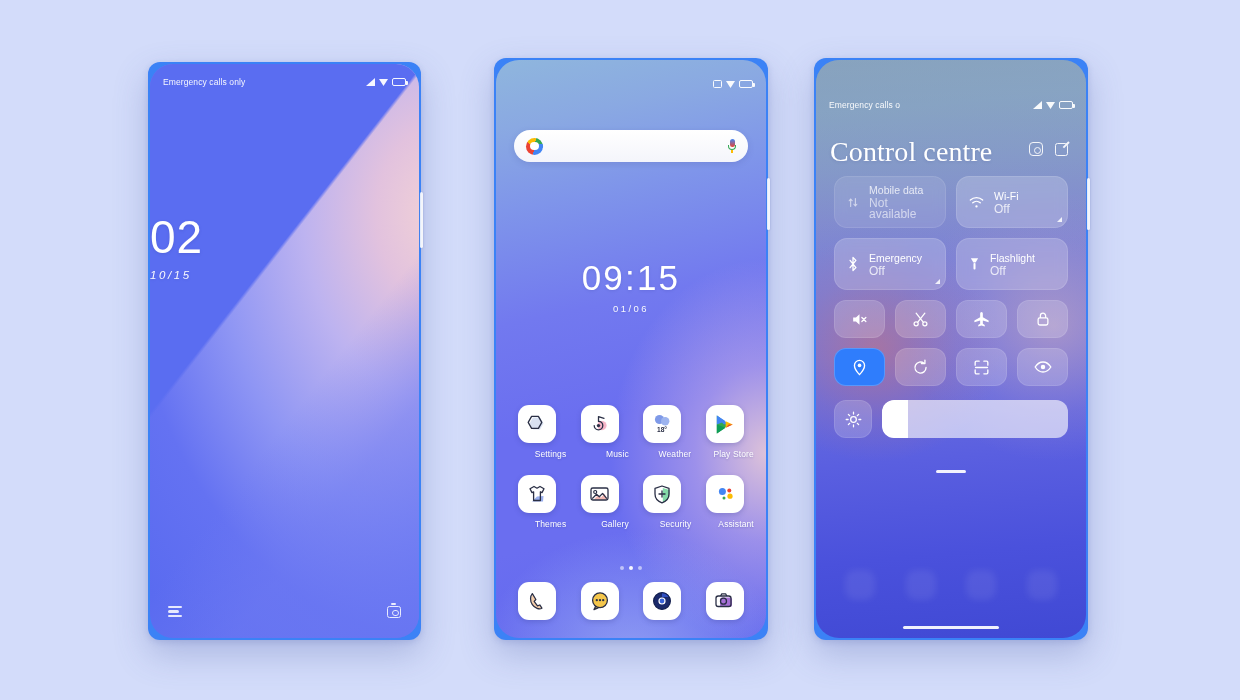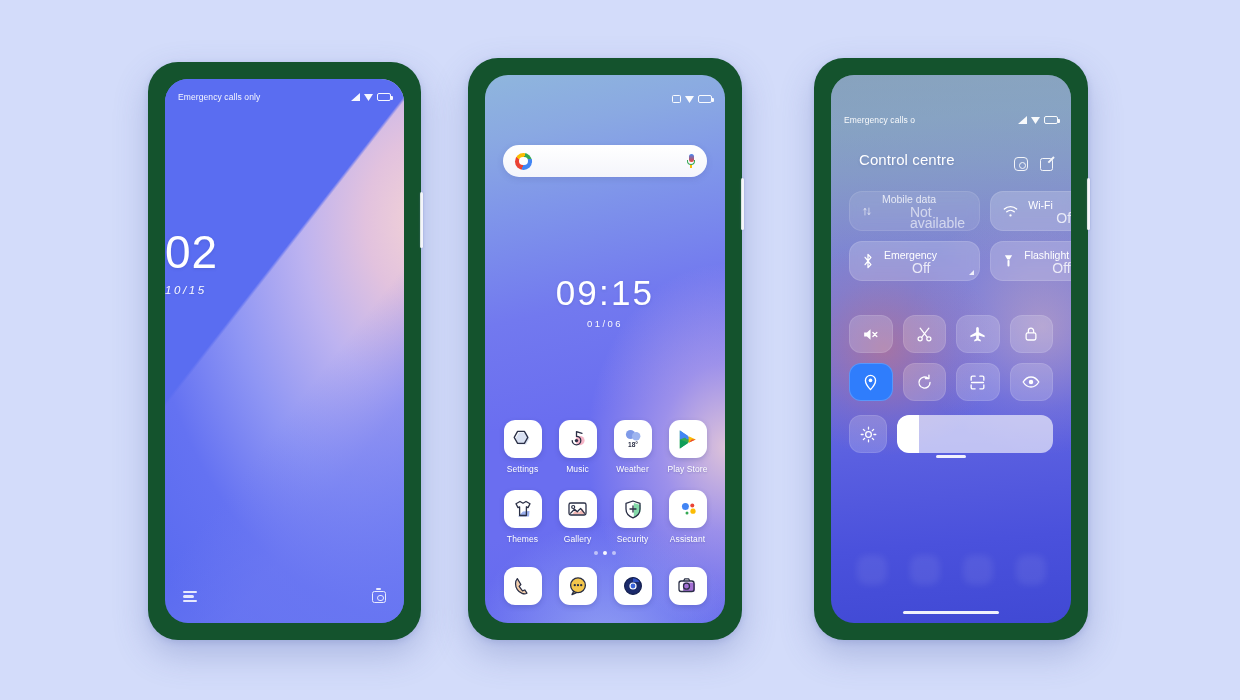--- a/index.html
+++ b/index.html
@@ -6,27 +6,27 @@
   html,body {
     width:1240px; height:700px; overflow:hidden;
     background:#d3dcfa;
     font-family:"Liberation Sans", sans-serif;
   }
   .stage { position:relative; width:1240px; height:700px; background:#d3dcfa; }
 
   
   .phone {
     position:absolute;
-    border-radius:30px;
-    background:#14532d;
-    padding:17px;
+    border-radius:12px;
+    background:#3b82f6;
+    padding:2px;
     box-shadow: 0 14px 34px rgba(80,95,170,.30), 0 2px 6px rgba(80,95,170,.18);
   }
   .phone.p1 { left:148px; top:62px;  width:273px; height:578px; }
-  .phone.p2 { left:468px; top:58px;  width:274px; height:582px; }
+  .phone.p2 { left:494px; top:58px;  width:274px; height:582px; }
   .phone.p3 { left:814px; top:58px;  width:274px; height:582px; }
   .screen {
     position:relative; width:100%; height:100%;
     border-radius:23px; overflow:hidden;
   }
   .sidebtn {
     position:absolute; right:-2px; width:3px; border-radius:2px;
     background:#ffffff; opacity:.85;
     box-shadow:0 0 2px rgba(120,130,190,.5);
   }
@@ -131,54 +131,54 @@
 
   .appgrid { position:absolute; left:10px; right:10px; top:345px; }
   .approw { display:flex; justify-content:space-around; margin-bottom:16px; }
   .app { width:58px; text-align:center; }
   .appicon {
     width:38px; height:38px; margin:0 auto; border-radius:11px;
     background:#fff; box-shadow:0 2px 5px rgba(50,60,140,.25);
     position:relative; display:flex; align-items:center; justify-content:center;
   }
   .applabel { margin-top:6px; font-size:8.5px; color:#fff; letter-spacing:.1px;
-    text-shadow:0 1px 2px rgba(50,60,140,.3); }
+    text-shadow:0 1px 2px rgba(50,60,140,.3);text-align:right; }
 
   .dock { position:absolute; left:10px; right:10px; bottom:18px; display:flex; justify-content:space-around; }
   .dockicon { width:38px; height:38px; border-radius:11px; background:#fff;
     box-shadow:0 2px 5px rgba(50,60,140,.25); position:relative;
     display:flex; align-items:center; justify-content:center; }
 
   .pagedots { position:absolute; left:0; right:0; bottom:68px; display:flex; justify-content:center; gap:5px; }
   .pagedots i { width:4px; height:4px; border-radius:50%; background:rgba(255,255,255,.55); }
   .pagedots i.on { background:rgba(255,255,255,.95); }
 
   
-  .cc-title { position:absolute; left:28px; top:76px; color:#fff; font-size:15px; font-weight:400;
-    letter-spacing:.1px; text-shadow:0 1px 3px rgba(60,70,140,.2); }
+  .cc-title { position:absolute; left:14px; top:76px; color:#fff; font-size:28px; font-weight:400;
+    letter-spacing:.1px; text-shadow:0 1px 3px rgba(60,70,140,.2);font-family:Liberation Serif, serif; }
   .cc-acts { position:absolute; right:18px; top:82px; display:flex; gap:12px; align-items:center; }
   .cc-act { width:15px; height:15px; opacity:.9; }
   .ic-rec { width:14px; height:14px; border:1.3px solid #fff; border-radius:4px; position:relative; }
   .ic-rec:after { content:""; position:absolute; left:3.6px; top:3.6px; width:5px; height:5px; border:1.3px solid #fff; border-radius:50%; }
   .ic-edit { width:13px; height:13px; border:1.3px solid #fff; border-radius:2.5px; position:relative; }
   .ic-edit:after { content:""; position:absolute; right:-2px; top:-3px; width:8px; height:2px; background:#fff;
     transform:rotate(-45deg); transform-origin:right center; }
 
   .bigtiles { position:absolute; left:18px; right:18px; top:116px; display:grid;
     grid-template-columns:1fr 1fr; gap:10px; }
   .btile {
-    height:40px; border-radius:13px; background:rgba(255,255,255,.20);
+    height:52px; border-radius:13px; background:rgba(255,255,255,.20);
     border:1px solid rgba(255,255,255,.12);
     display:flex; align-items:center; gap:9px; padding:0 11px; position:relative;
     backdrop-filter:blur(6px);
   }
   .btile.dim { background:rgba(255,255,255,.13); opacity:.8; }
   .btile .txt { color:#fff; }
   .btile .t1 { font-size:10.5px; line-height:13px; }
-  .btile .t2 { font-size:14px; opacity:.78; line-height:11px; margin-top:1px;margin-left:28px; }
+  .btile .t2 { font-size:12px; opacity:.78; line-height:11px; margin-top:1px; }
   .btile .corner { position:absolute; right:5px; bottom:5px; width:0; height:0;
     border-left:5px solid transparent; border-bottom:5px solid rgba(255,255,255,.85); }
 
   .tiles { position:absolute; left:18px; right:18px; top:240px; display:grid;
     grid-template-columns:repeat(4,1fr); gap:10px; }
   .tile { height:38px; border-radius:12px; background:rgba(255,255,255,.18);
     border:1px solid rgba(255,255,255,.10);
     display:flex; align-items:center; justify-content:center; }
   .tile.warm { background:rgba(255,230,225,.22); }
   .tile.active { background:#2f7dfc; border-color:rgba(255,255,255,.2); }

